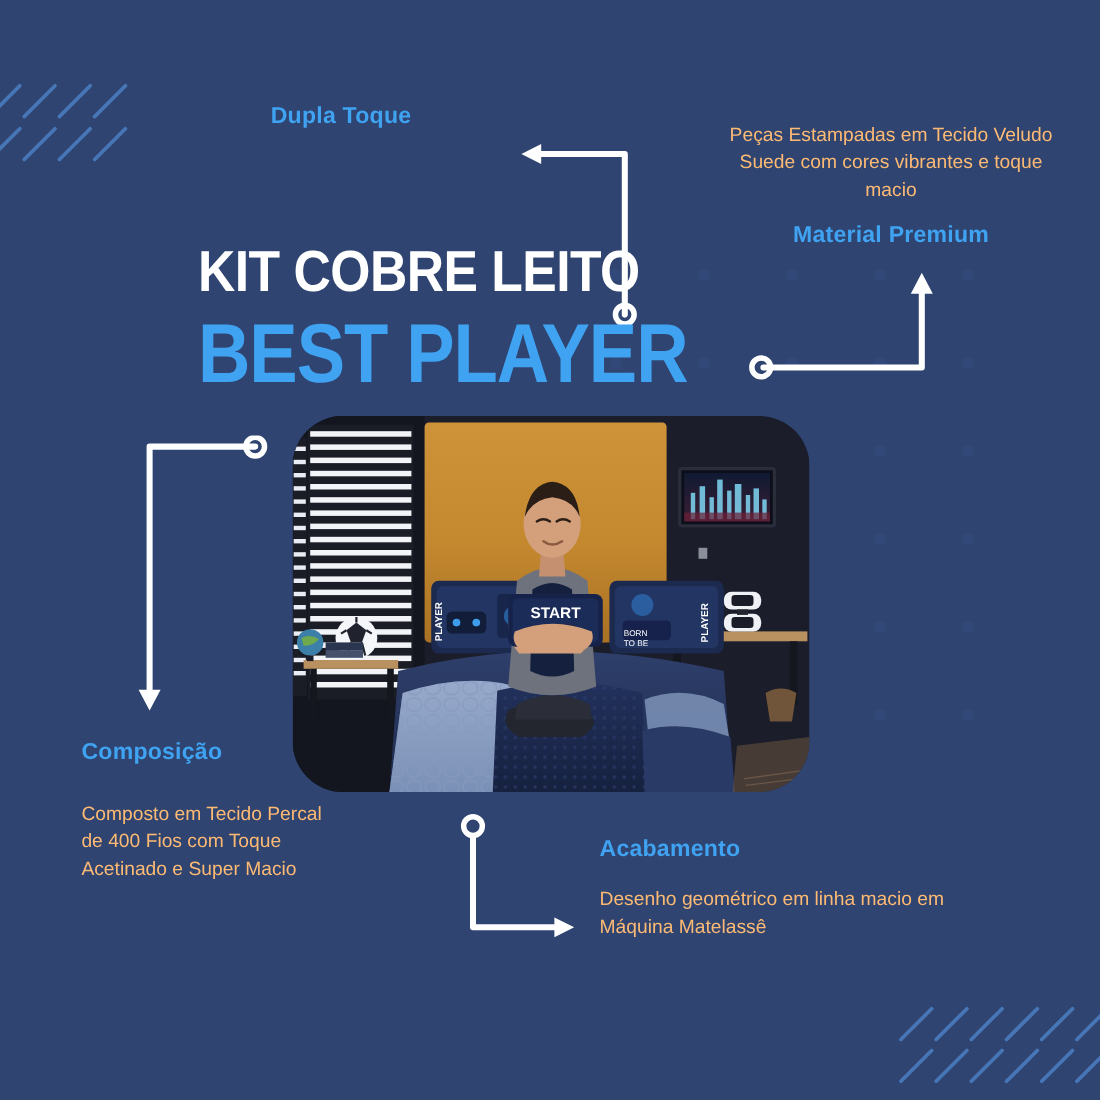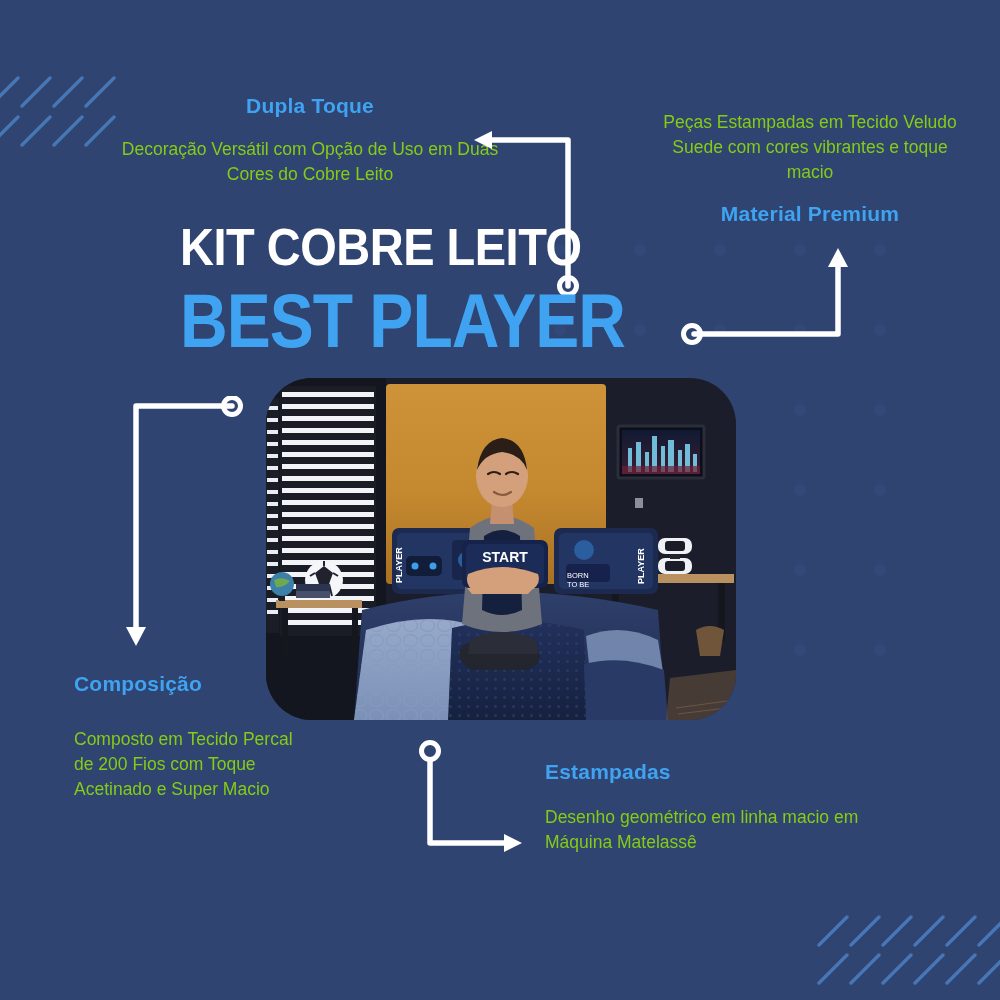--- a/index.html
+++ b/index.html
@@ -27,21 +27,21 @@
 
   
   .feat-head {
     color:#3FA3F2;
     font-size:21px;
     font-weight:bold;
     letter-spacing:.2px;
     line-height:1.1;
   }
   .feat-body {
-    color:#84cc16;
+    color:#fdba74;
     font-size:17.5px;
     line-height:1.42;
     font-weight:400;
   }
 
   #dupla-face {
     position:absolute; left:120px; top:94px; width:380px; text-align:center;
   }
   #dupla-face .feat-head { margin-bottom:20px; }
 
@@ -161,21 +161,20 @@
         <circle cx="340" cy="420" r="6"></circle>
       <circle cx="180" cy="340" r="6"></circle>
         <circle cx="180" cy="420" r="6"></circle>
       <circle cx="100" cy="420" r="6"></circle>
     </g>
   </svg>
 </div>
 
 <div id="dupla-face">
   <div class="feat-head">Dupla Toque</div>
-  <div class="feat-body">Decoração Versátil com Opção de Uso em Duas Cores do Cobre Leito</div>
 </div>
 
 <div class="connector" style="left:470px; top:126px; width:110px; height:170px;">
   <svg width="110" height="170" viewBox="0 0 110 170">
     <path d="M98 160 L98 14 L18 14" fill="none" stroke="#FFFFFF" stroke-width="5.5" stroke-linecap="round" stroke-linejoin="round"></path>
     <path d="M4 14 L22 5 L22 23 Z" fill="#FFFFFF"></path>
     <circle cx="98" cy="160" r="8.5" fill="none" stroke="#FFFFFF" stroke-width="5"></circle>
   </svg>
 </div>
 
@@ -421,27 +420,27 @@
         <line x1="412" y1="336" x2="468" y2="329"></line>
       </g>
 
       <path d="M430 252 q14 -8 28 0 l-4 26 h-20 z" fill="#7A5C3C" opacity=".9"></path>
     </g>
   </svg>
 </div>
 
 <div id="composicao">
   <div class="feat-head">Composição</div>
-  <div class="feat-body">Composto em Tecido Percal de 200 Fios com Toque Acetinado e Super Macio</div>
+  <div class="feat-body">Composto em Tecido Percal de 400 Fios com Toque Acetinado e Super Macio</div>
 </div>
 
 <div class="connector" style="left:418px; top:740px; width:110px; height:115px;">
   <svg width="110" height="115" viewBox="0 0 110 115">
     <path d="M12 20 L12 103 L88 103" fill="none" stroke="#FFFFFF" stroke-width="5.5" stroke-linecap="round" stroke-linejoin="round"></path>
     <path d="M104 103 L86 94 L86 112 Z" fill="#FFFFFF"></path>
     <circle cx="12" cy="11" r="8.5" fill="none" stroke="#FFFFFF" stroke-width="5"></circle>
   </svg>
 </div>
 
 <div id="acabamento">
-  <div class="feat-head">Estampadas</div>
+  <div class="feat-head">Acabamento</div>
   <div class="feat-body">Desenho geométrico em linha macio em Máquina Matelassê</div>
 </div>
 
 </body></html>

